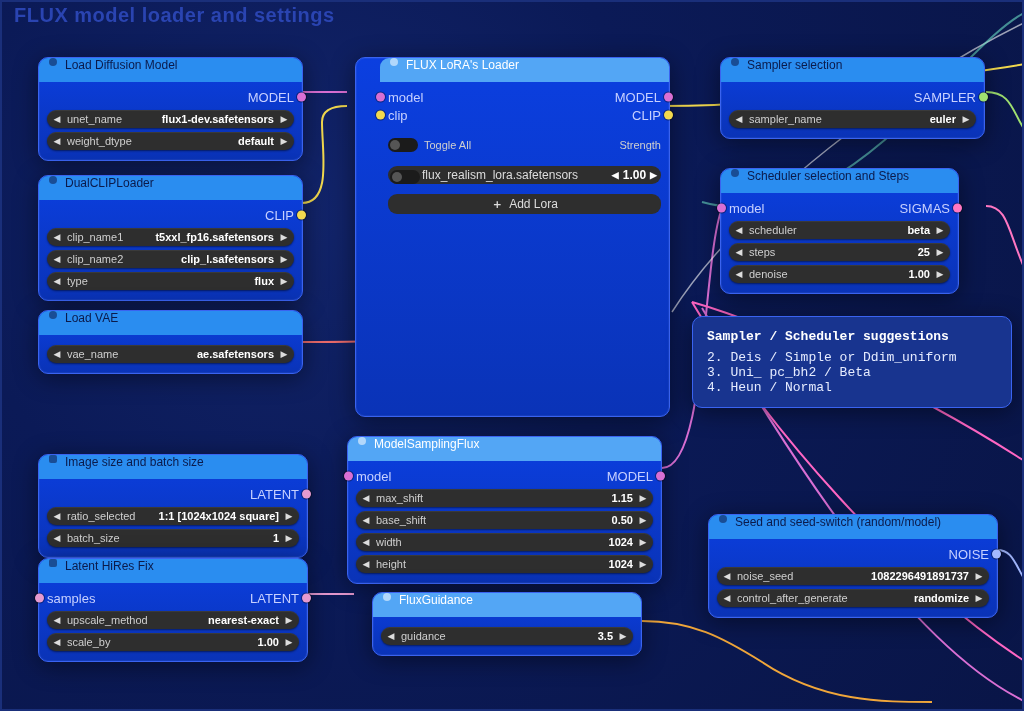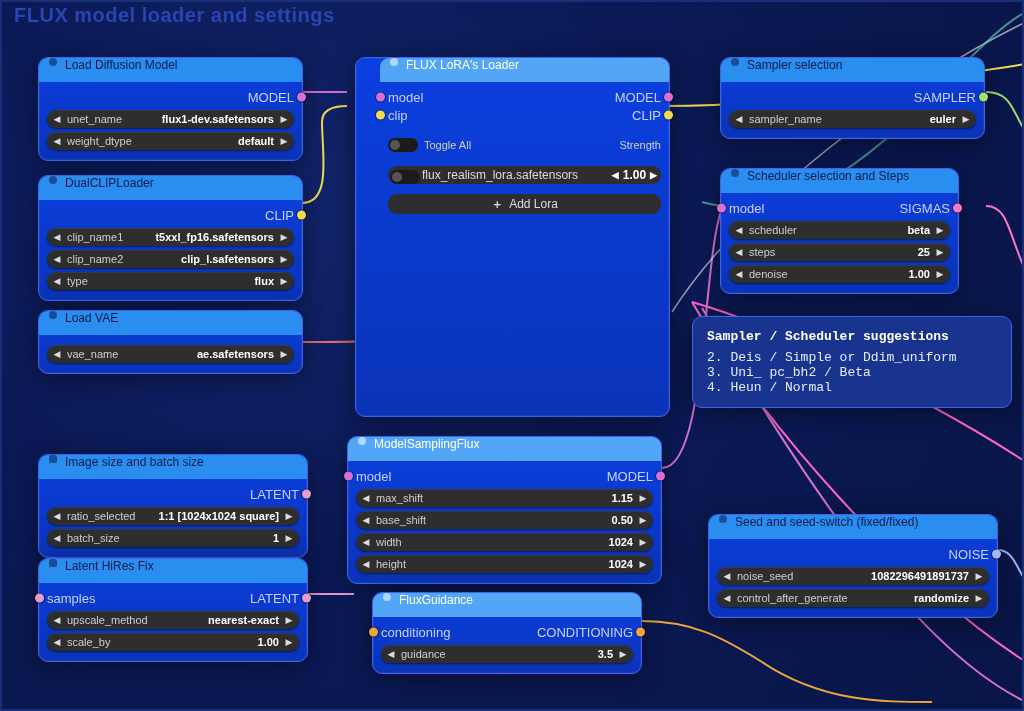--- a/index.html
+++ b/index.html
@@ -368,26 +368,20 @@
     </div>
   </div>
 </div>
 
 <div class="node" style="left:370px; top:590px; width:270px;">
   <div class="titlebar light">
     <span class="title-bullet" style="background:#fff"></span>
     <span>FluxGuidance</span>
   </div>
   <div class="body">
-    <div class="io-row">
-      <span class="io-dot left" style="background:var(--dot-cond)"></span>
-      <span class="io-label">conditioning</span>
-      <span class="io-label" style="margin-left:auto">CONDITIONING</span>
-      <span class="io-dot right" style="background:var(--dot-cond)"></span>
-    </div>
     <div class="field">
       <span class="cap">◀</span>
       <span class="lbl">guidance</span>
       <span class="val">3.5</span>
       <span class="cap">▶</span>
     </div>
   </div>
 </div>
 
 <div class="node" style="left:718px; top:55px; width:265px;">
@@ -445,21 +439,21 @@
 <div class="note" style="left:690px; top:314px; width:320px;">
   <div class="note-title">Sampler / Scheduler suggestions</div>
   <div>2. Deis / Simple or Ddim_uniform</div>
   <div>3. Uni_ pc_bh2 / Beta</div>
   <div>4. Heun / Normal</div>
 </div>
 
 <div class="node" style="left:706px; top:512px; width:290px;">
   <div class="titlebar">
     <span class="title-bullet"></span>
-    <span>Seed and seed-switch (fixed/fixed)</span>
+    <span>Seed and seed-switch (random/model)</span>
   </div>
   <div class="body">
     <div class="io-row">
       <span class="io-label right">NOISE</span>
       <span class="io-dot right" style="background:#a3b8ff"></span>
     </div>
     <div class="field">
       <span class="cap">◀</span>
       <span class="lbl">noise_seed</span>
       <span class="val">1082296491891737</span>

